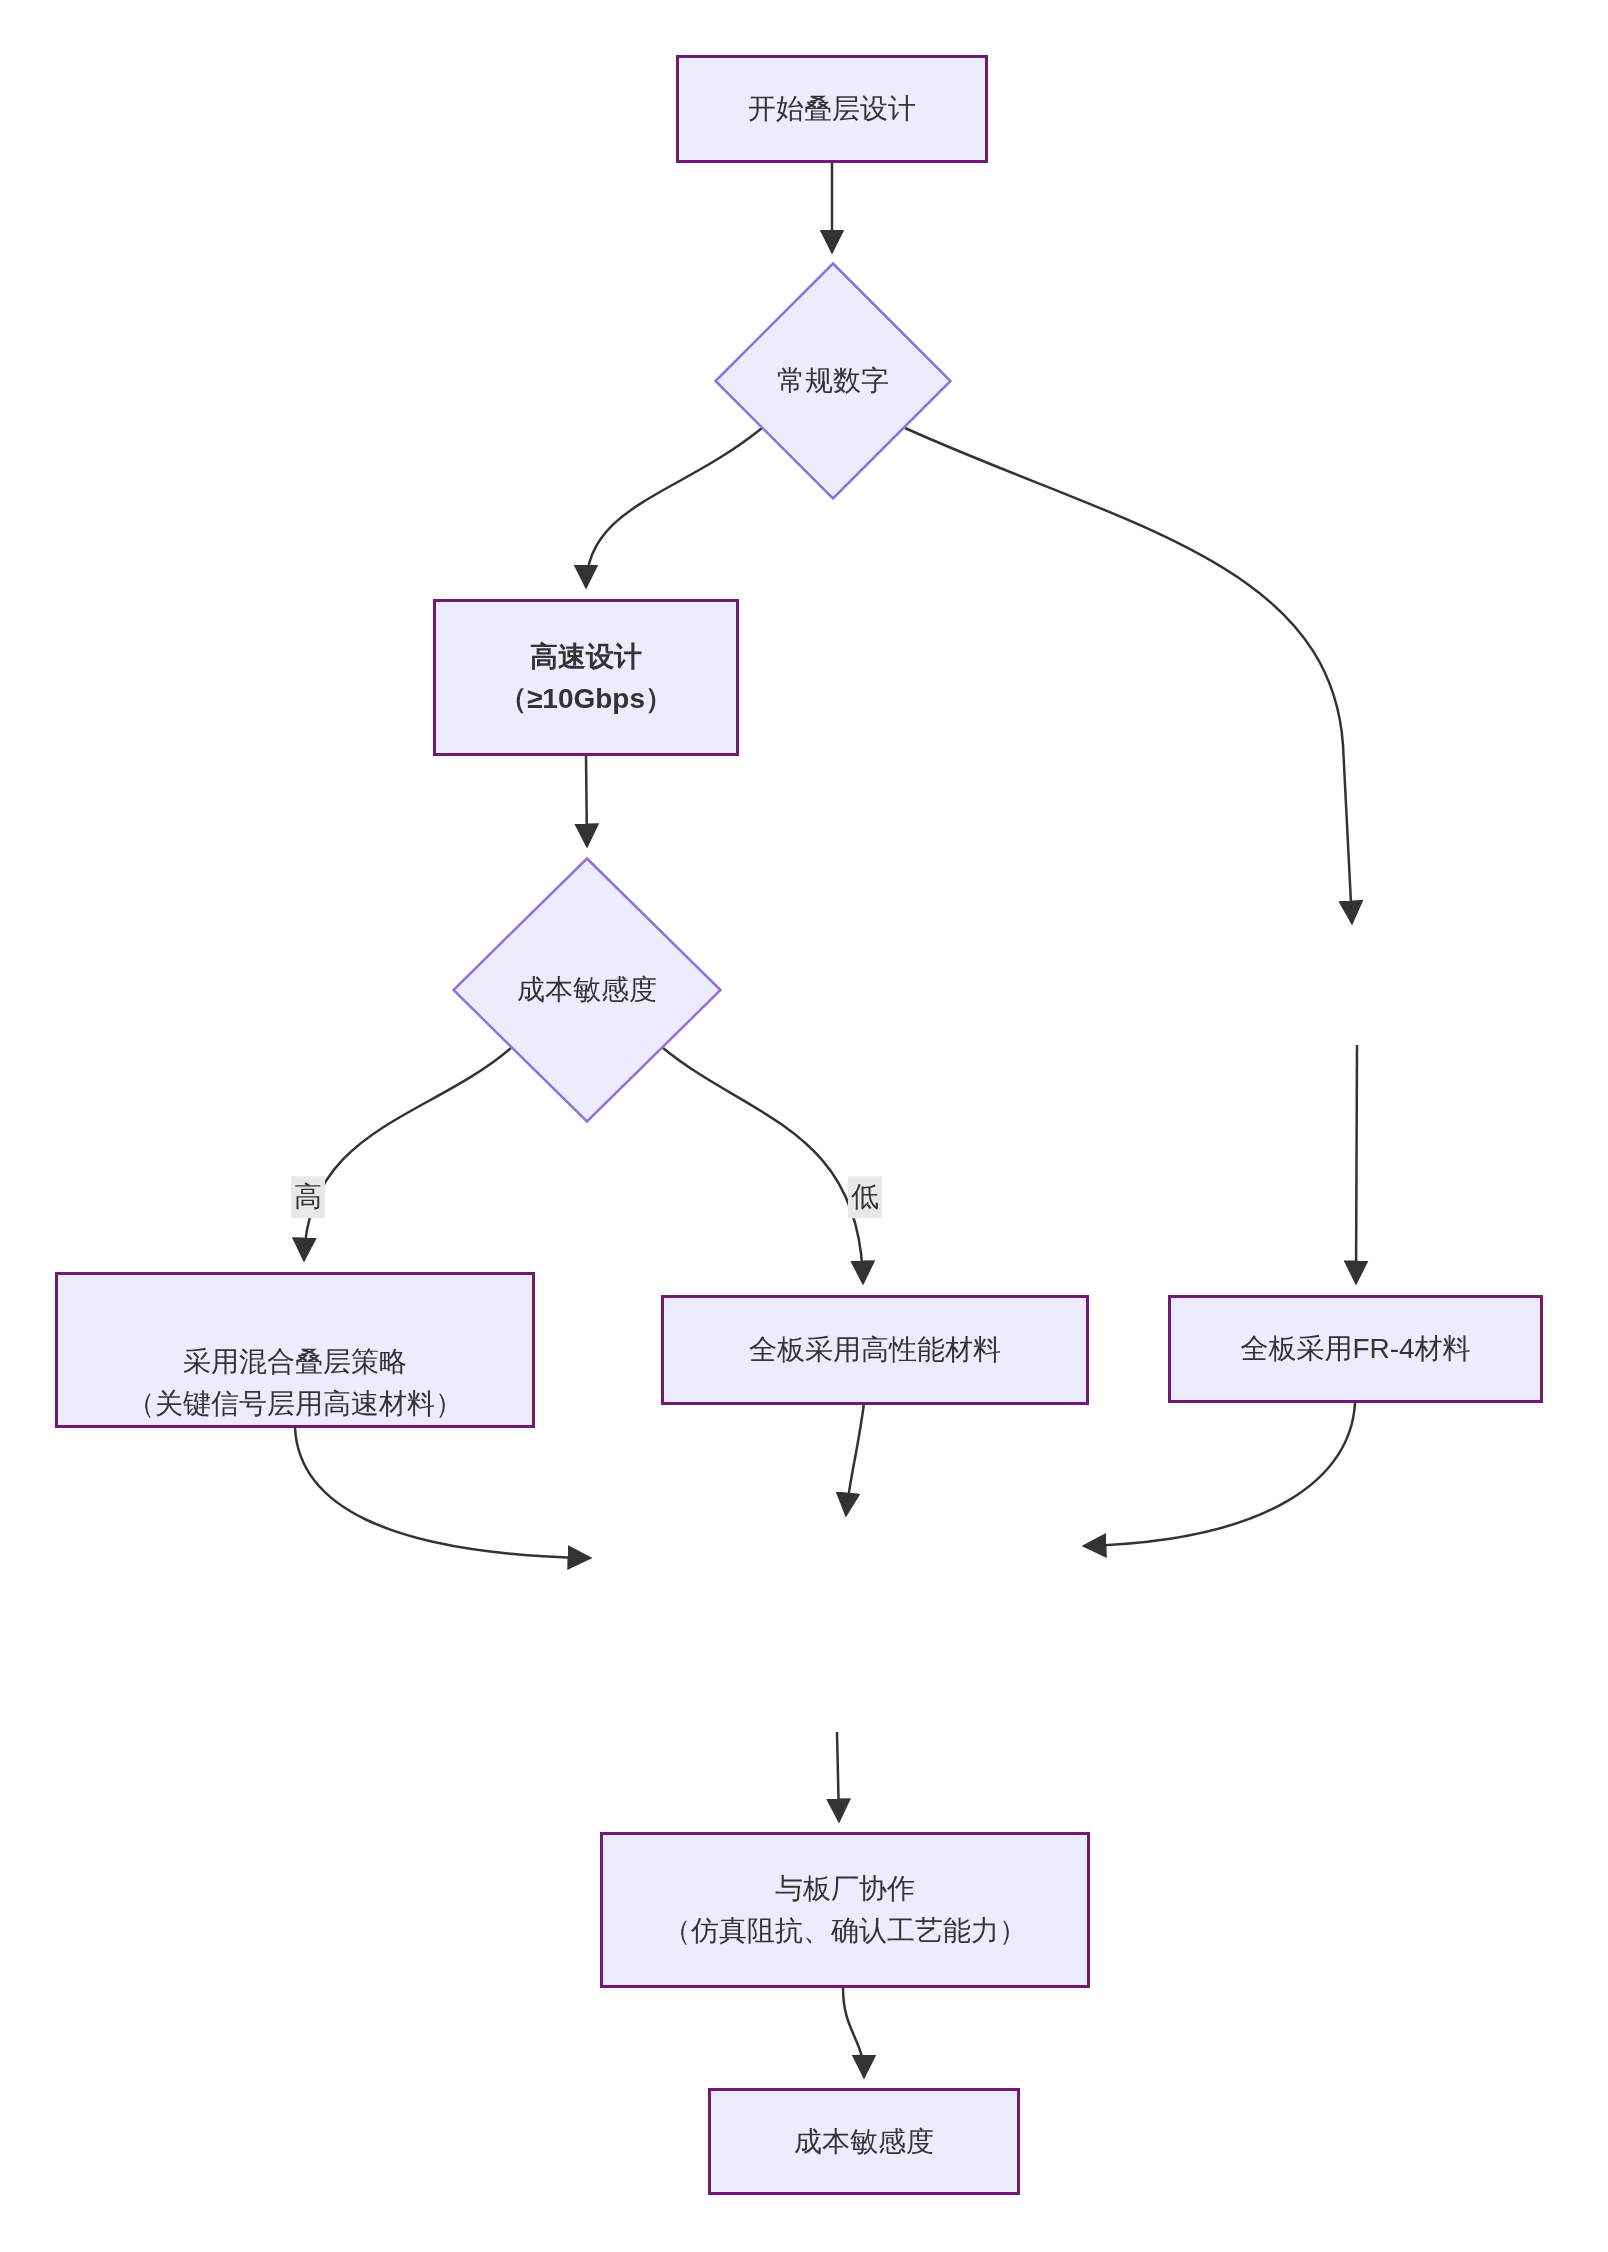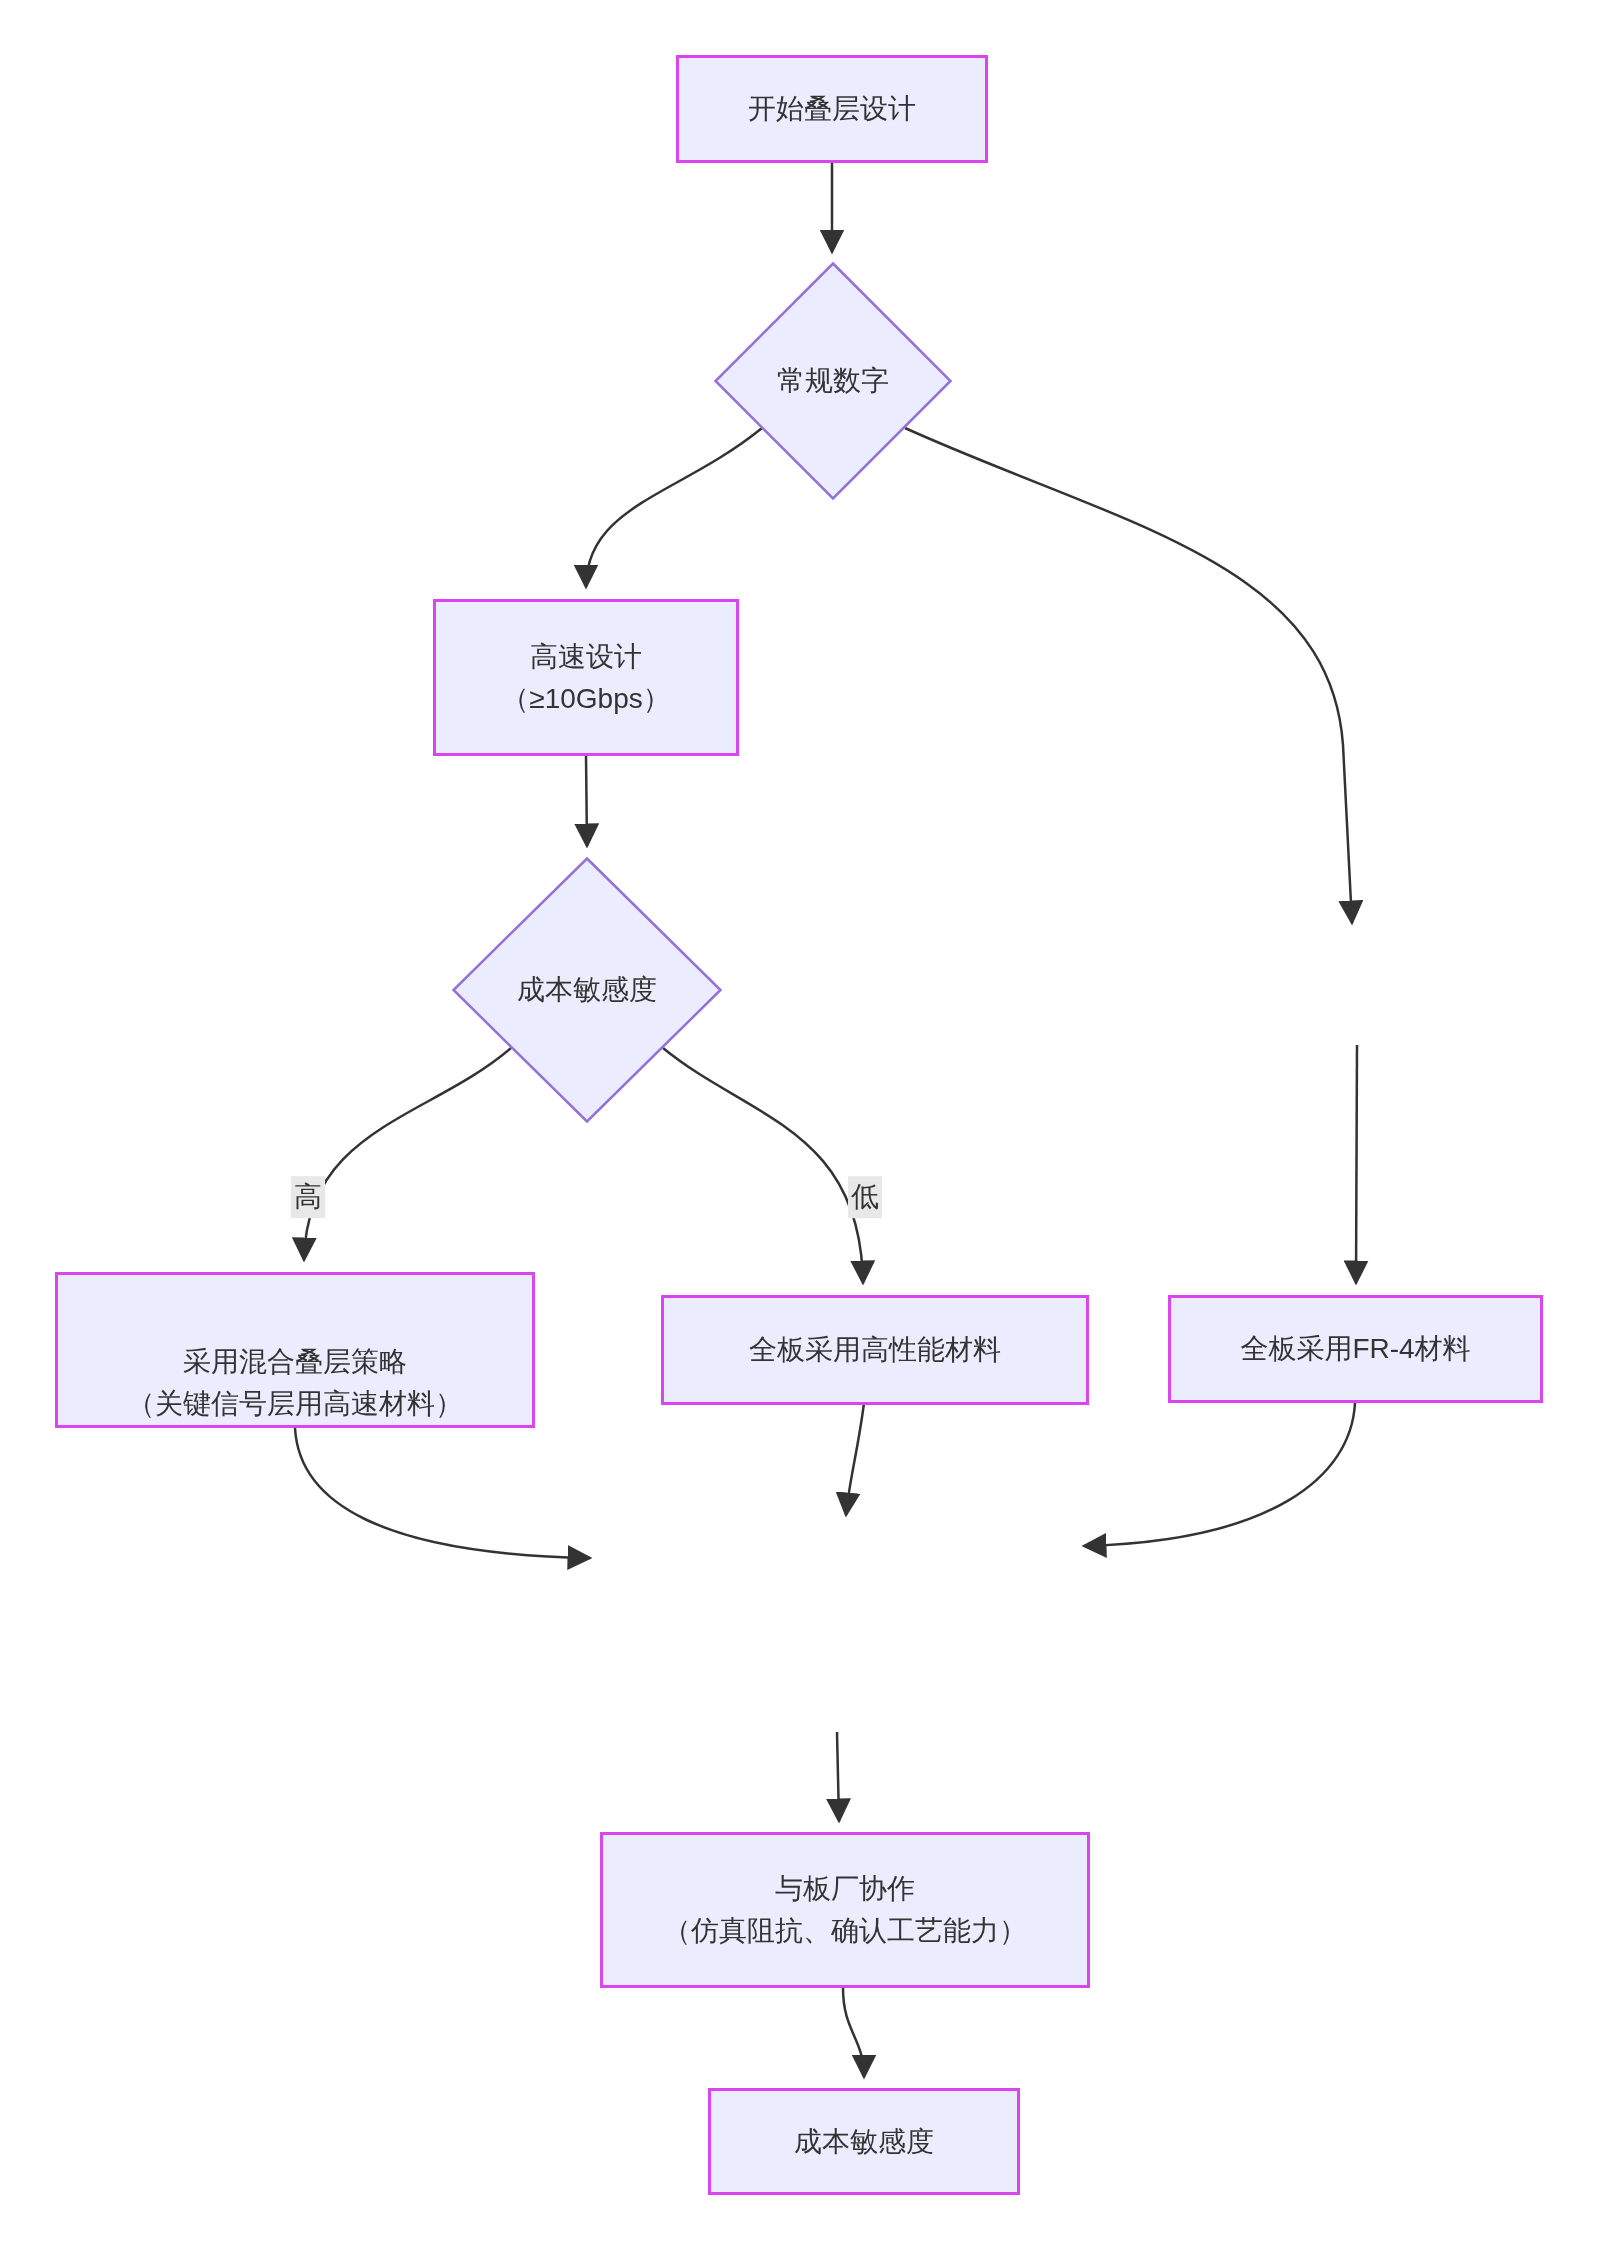--- a/index.html
+++ b/index.html
@@ -32,21 +32,21 @@
     display: flex;
     align-items: center;
     justify-content: center;
     text-align: center;
     font-size: 28px;
     line-height: 42px;
     color: #333333;
   }
   .rect {
     background: #ECECFF;
-    border: 3px solid #d946ef;
+    border: 3px solid #701a75;
     box-sizing: border-box;
   }
   .diamond {
     background: transparent;
   }
   .diamond svg {
     position: absolute;
     left: 0;
     top: 0;
     width: 100%;
@@ -102,21 +102,21 @@
     <div class="node-label">开始叠层设计</div>
   </div>
 
   <div class="node diamond" style="left:714px; top:262px; width:238px; height:238px;">
     <svg viewBox="0 0 238 238">
       <polygon points="119,1.5 236.5,119 119,236.5 1.5,119"></polygon>
     </svg>
     <div class="node-label">常规数字</div>
   </div>
 
-  <div class="node rect" style="left:433px; top:599px; width:306px; height:157px;">
+  <div class="node rect" style="left:433px; top:599px; width:306px; height:157px;font-weight:bold;">
     <div class="node-label">
       <div>高速设计</div>
       <div>（≥10Gbps）</div>
     </div>
   </div>
 
   <div class="node diamond" style="left:452px; top:857px; width:270px; height:266px;text-align:center;">
     <svg viewBox="0 0 270 266">
       <polygon points="135,1.5 268.5,133 135,264.5 1.5,133"></polygon>
     </svg>

